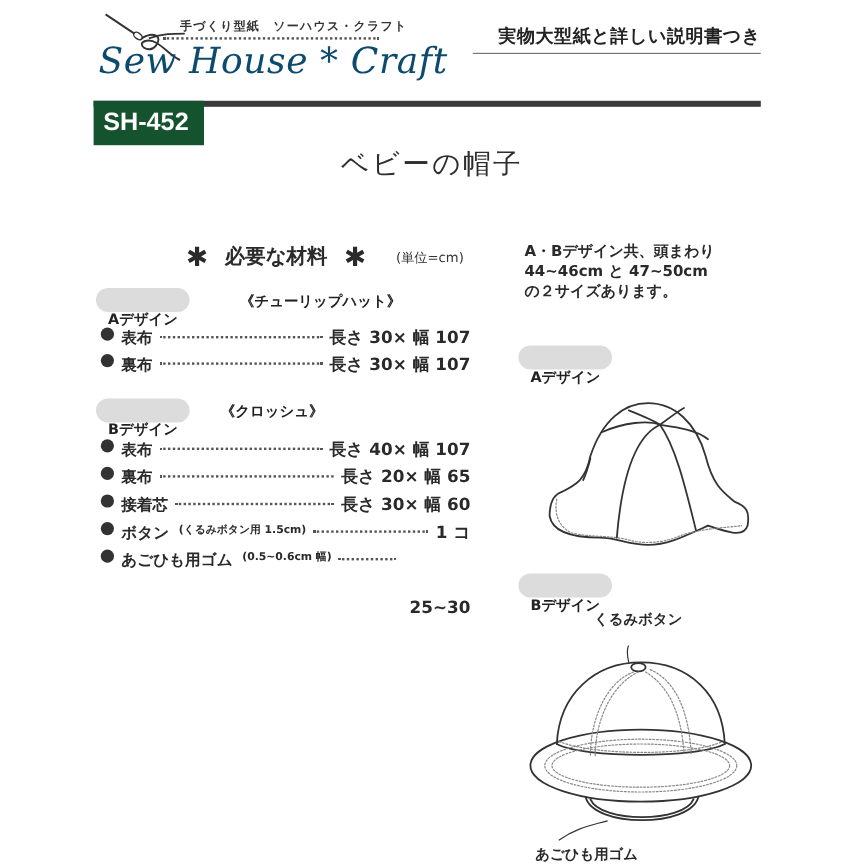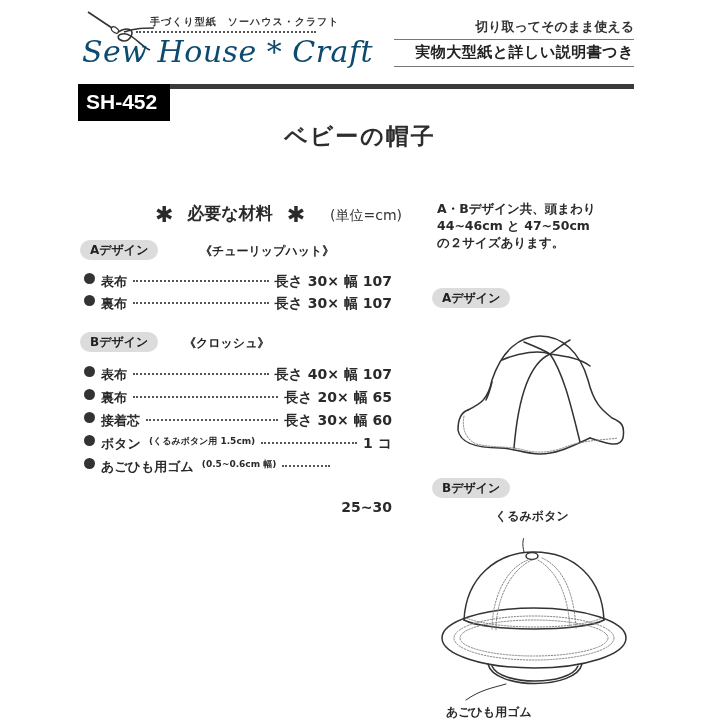--- a/index.html
+++ b/index.html
@@ -11,30 +11,30 @@
   .logo-needle { position: absolute; left: 0; top: 0; }
   .logo-sub { position: absolute; left: 72px; top: 9px; font-size: 10px; font-weight: bold; letter-spacing: 1px; color: #333; white-space: nowrap; }
   .logo-dash { position: absolute; left: 58px; top: 25px; width: 180px; border-top: 2px dotted #555; }
   .logo-main { position: absolute; left: 4px; top: 28px; font-family: "DejaVu Serif", serif; font-style: italic; font-size: 30px; color: #0c4a6e; white-space: nowrap; letter-spacing: 0.5px; }
 
   .tagline { position: absolute; right: 86px; top: 18px; text-align: right; }
   .tag1 { font-size: 13px; font-weight: bold; color: #333; padding-bottom: 3px; border-bottom: 1px solid #777; width: 240px; padding-left: 2px; }
   .tag2 { font-size: 15px; font-weight: bold; color: #222; padding: 3px 0 4px; border-bottom: 1px solid #777; width: 240px; letter-spacing: 0.5px; }
 
   .code-bar { position: absolute; left: 78px; top: 84px; width: 556px; height: 5px; background: #3a3a3a; }
-  .code-badge { position: absolute; left: 78px; top: 84px; width: 92px; height: 37px; background: #000000; color: #fff; font-family: "Liberation Sans", sans-serif; font-weight: bold; font-size: 21px; padding: 6px 0 0 8px; }
+  .code-badge { position: absolute; left: 78px; top: 84px; width: 92px; height: 37px; background: #14532d; color: #fff; font-family: "Liberation Sans", sans-serif; font-weight: bold; font-size: 21px; padding: 6px 0 0 8px; }
 
-  .doc-title { position: absolute; left: 0; width: 720px; top: 121px; text-align: center; font-size: 23px; font-weight: bold; color: #2d2d2d; letter-spacing: 2px; }
+  .doc-title { position: absolute; left: 0; width: 720px; top: 121px; text-align: center; font-size: 23px; font-weight: normal; color: #2d2d2d; letter-spacing: 2px; }
 
   
   .mat-heading { position: absolute; left: 155px; top: 202px; font-size: 17px; font-weight: bold; color: #2a2a2a; white-space: nowrap; }
   .mat-heading .star { font-size: 22px; vertical-align: -3px; }
-  .mat-unit { position: absolute; left: 330px; top: 207px; font-size: 14px; color: #333; }
+  .mat-unit { position: absolute; left: 330px; top: 207px; font-size: 11px; color: #333; }
 
-  .pill { position: absolute; height: 20px; border-radius: 10px; background: #dcdcdc; font-size: 12px; font-weight: bold; color: #222; padding: 2px 10px 0 10px; white-space: nowrap; }
+  .pill { position: absolute; height: 20px; border-radius: 10px; background: #dcdcdc; font-size: 12px; font-weight: bold; color: #222; padding: 18px 10px 0 10px; white-space: nowrap; }
   .pill-sub { position: absolute; font-size: 12px; font-weight: bold; color: #222; white-space: nowrap; }
 
   .row { position: absolute; left: 84px; width: 308px; height: 18px; font-size: 13px; font-weight: bold; color: #2a2a2a; display: flex; align-items: flex-start; }
   .bullet { width: 11px; height: 11px; border-radius: 50%; background: #333; margin-right: 6px; flex: none; }
   .row-label { white-space: nowrap; flex: none; }
   .row-note { font-size: 9px; font-weight: bold; margin-left: 8px; white-space: nowrap; flex: none; }
   .leader { flex: 1; border-bottom: 2px dotted #555; margin: 0 6px; height: 9px; align-self: flex-start; min-width: 20px; }
   .row-value { white-space: nowrap; flex: none; font-size: 14px; }
 
   
@@ -53,21 +53,20 @@
     <ellipse cx="37" cy="24" rx="4" ry="2.5" fill="none" stroke="#333" stroke-width="1.2" transform="rotate(35 37 24)"></ellipse>
     <path d="M40 26 C50 20, 58 24, 52 32 C46 40, 34 30, 44 28 C54 26, 62 40, 72 44" fill="none" stroke="#333" stroke-width="1.6"></path>
     <path d="M46 26 C58 22, 66 22, 76 22" fill="none" stroke="#333" stroke-width="1.4"></path>
   </svg>
   <div class="logo-sub">手づくり型紙　ソーハウス・クラフト</div>
   <div class="logo-dash"></div>
   <div class="logo-main">Sew House * Craft</div>
 </div>
 
 <div class="tagline">
-  <div class="tag1">切り取ってそのまま使える</div>
   <div class="tag2">実物大型紙と詳しい説明書つき</div>
 </div>
 
 <div class="code-bar"></div>
 <div class="code-badge">SH-452</div>
 
 <div class="doc-title">ベビーの帽子</div>
 
 <div class="mat-heading">
   <span class="star">✱</span>

